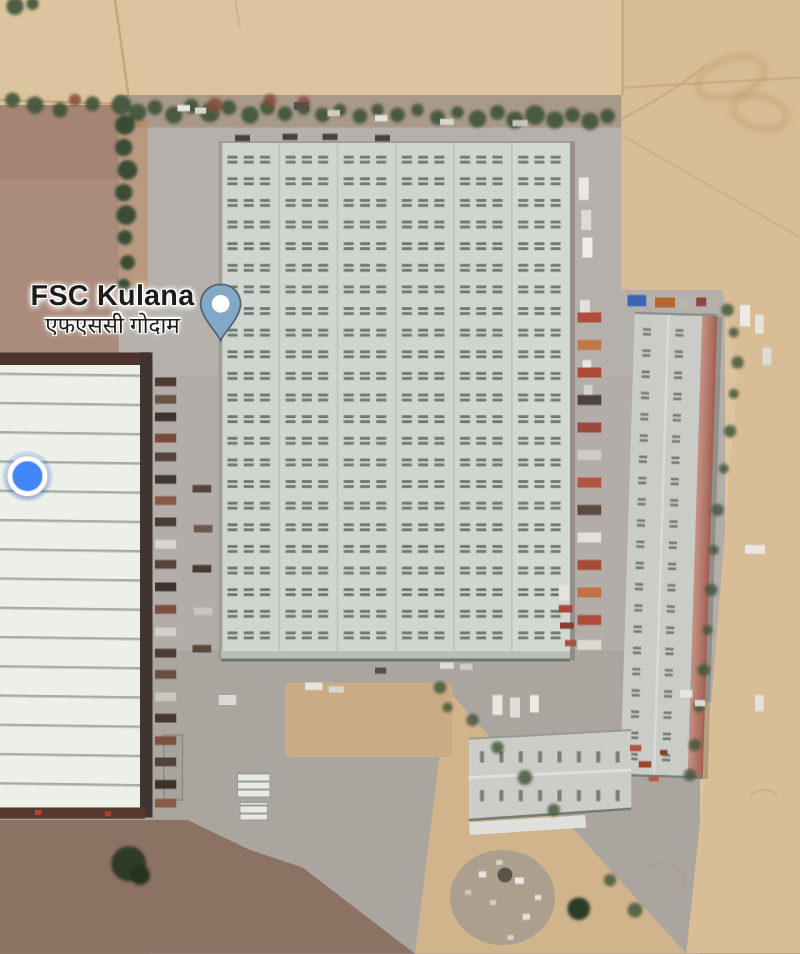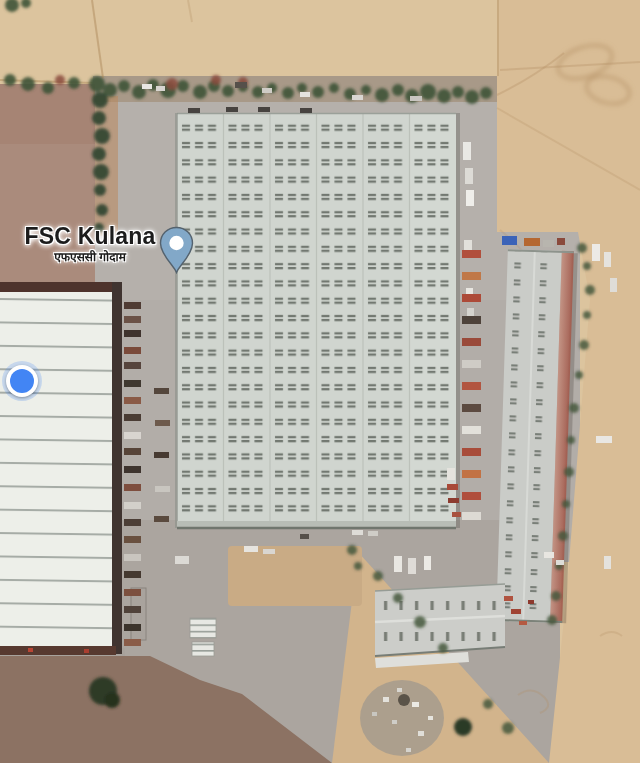--- a/index.html
+++ b/index.html
@@ -4,21 +4,21 @@
 <style>
   html,body{margin:0;padding:0;background:#222;}
   .map{position:relative;width:640px;height:763px;overflow:hidden;cursor:grab;
        font-family:"Liberation Sans","DejaVu Sans",sans-serif;}
   .scene{position:absolute;left:0;top:0;width:640px;height:763px;display:block;}
   .place-label{position:absolute;left:4px;top:224px;width:172px;text-align:center;
        color:#1c1c1c;pointer-events:auto;cursor:pointer;line-height:1.08;}
   .place-name{font-size:23px;font-weight:bold;letter-spacing:.2px;
        text-shadow:-1px -1px 0 #fff,1px -1px 0 #fff,-1px 1px 0 #fff,1px 1px 0 #fff,
                    0 0 4px #fff,0 0 6px #fff,0 2px 5px #fff;}
-  .place-local{font-size:12px;font-weight:bold;margin-top:2px;
+  .place-local{font-size:18px;font-weight:normal;margin-top:2px;
        text-shadow:-1px -1px 0 #fff,1px -1px 0 #fff,-1px 1px 0 #fff,1px 1px 0 #fff,
                    0 0 4px #fff,0 0 6px #fff;}
   .pin{position:absolute;left:159px;top:226px;cursor:pointer;}
   .loc{position:absolute;left:2px;top:361px;width:40px;height:40px;}
   .loc .halo{position:absolute;inset:0;border-radius:50%;background:rgba(66,133,244,.22);}
   .loc .ring{position:absolute;left:4px;top:4px;width:32px;height:32px;border-radius:50%;background:#fff;
        box-shadow:0 1px 3px rgba(0,0,0,.35);}
   .loc .core{position:absolute;left:8px;top:8px;width:24px;height:24px;border-radius:50%;background:#4285f4;}
 </style>
 </head>

